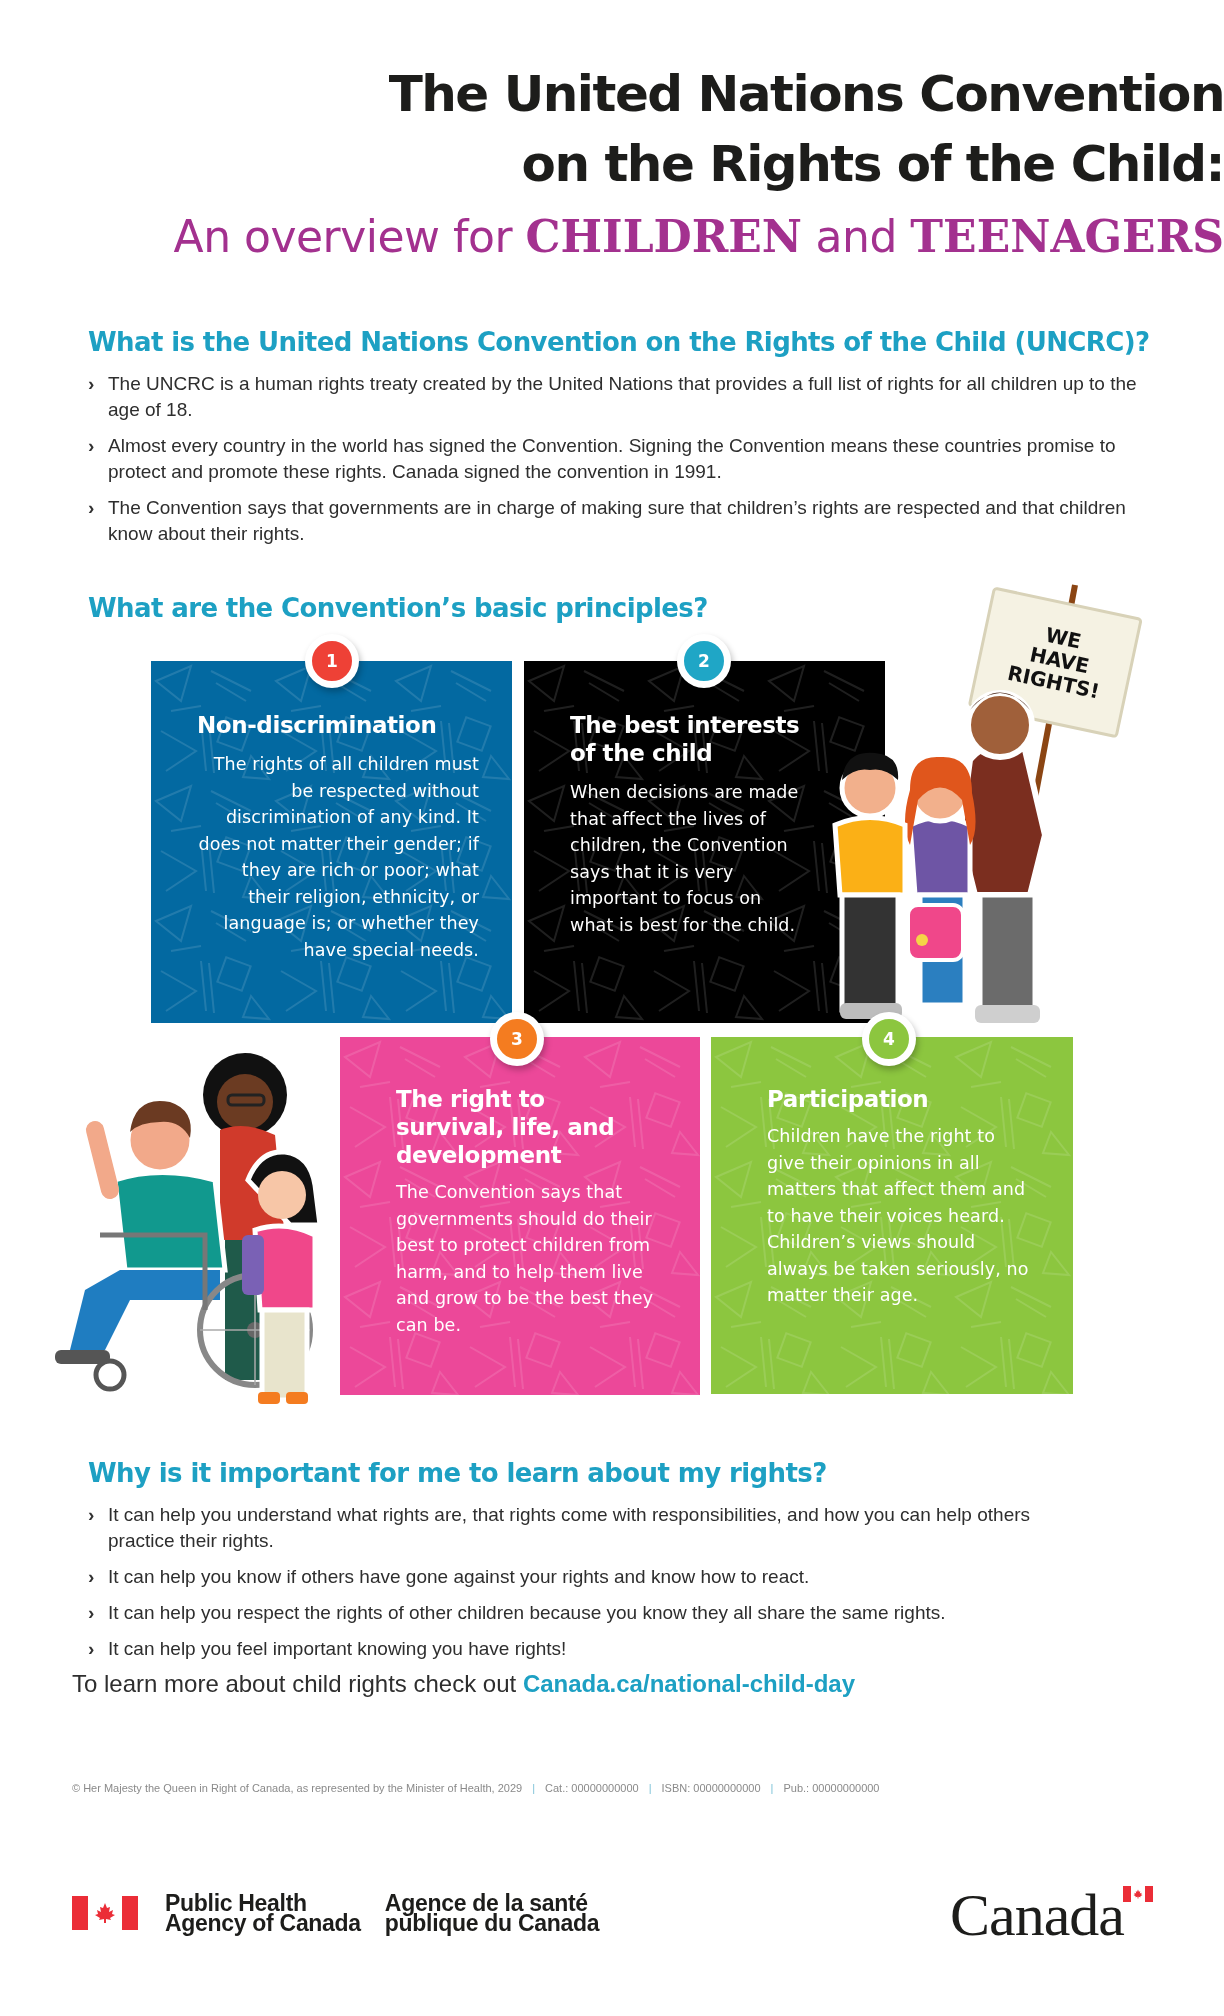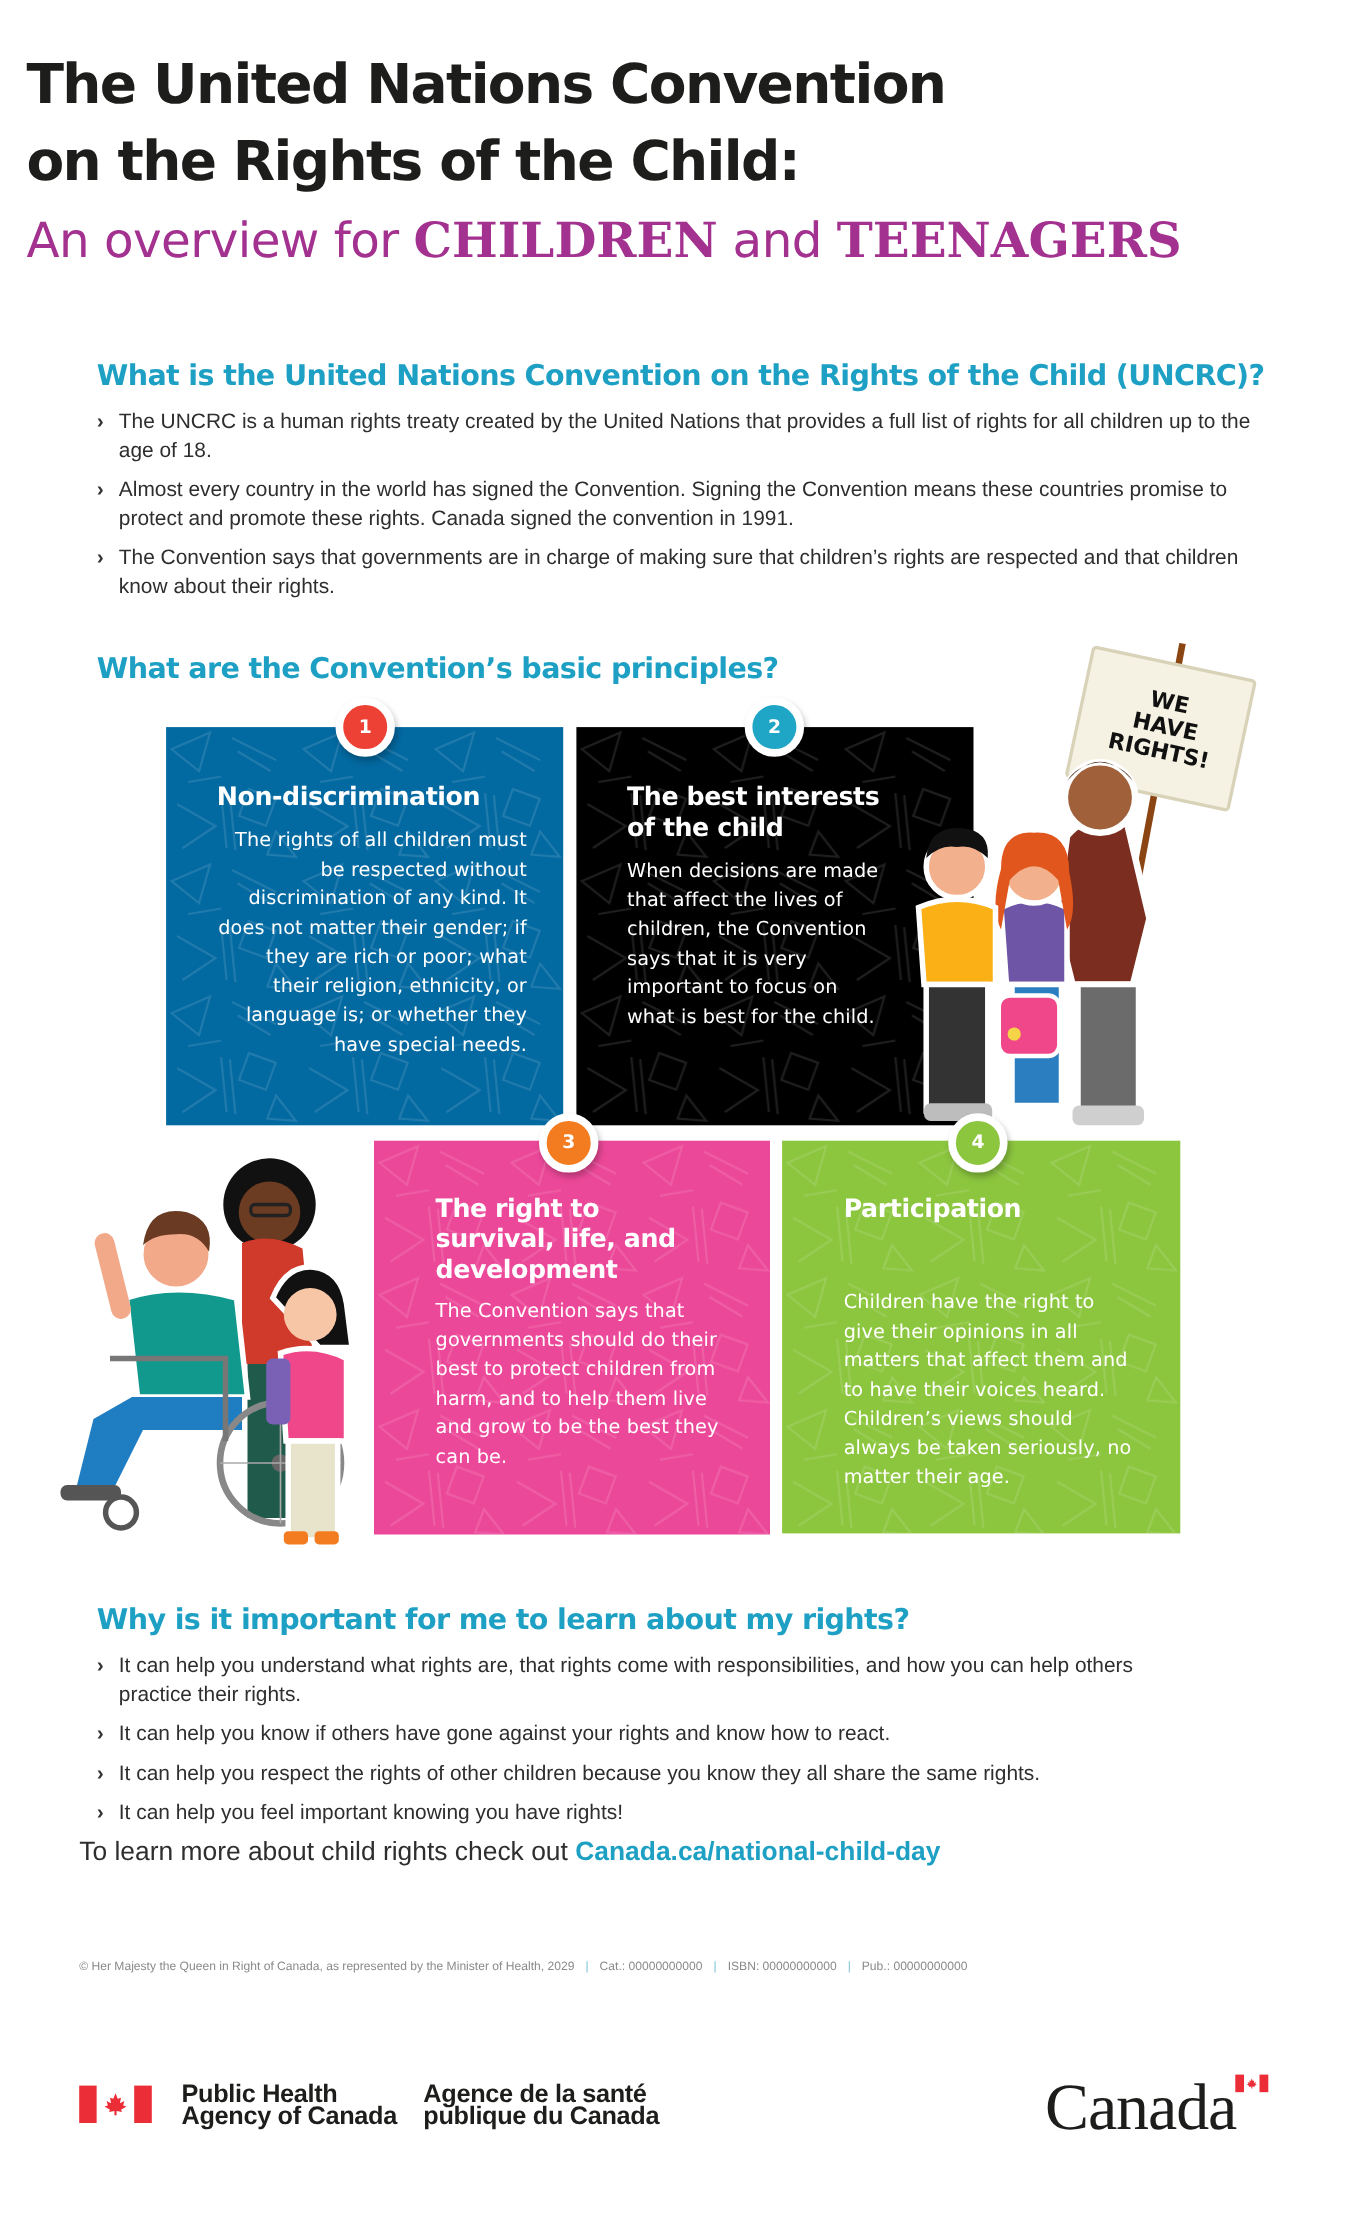--- a/index.html
+++ b/index.html
@@ -1,19 +1,19 @@
 <!DOCTYPE html>
 <html><head>
   <meta charset="utf-8">
   <style>
     * { box-sizing: border-box; margin: 0; padding: 0; }
     html, body { width: 1224px; height: 2016px; background: #ffffff; overflow: hidden; }
     body { position: relative; font-family: "Liberation Sans", "DejaVu Sans", sans-serif; color: #2b2b2b; }
 
-    .title-block { position: absolute; left: 0; top: 42px; width: 1224px; text-align: left; padding-left: 24px; }
+    .title-block { position: absolute; left: 0; top: 59px; width: 1224px; text-align: right; }
     .title-line { font-family: "DejaVu Sans", sans-serif; font-weight: bold; color: #1d1d1b; font-size: 50px; letter-spacing: -1.5px; line-height: 70px; }
     .subtitle { margin-top: 8px; font-size: 44px; line-height: 60px; color: #a3318f; font-family: "DejaVu Sans", sans-serif; letter-spacing: -0.5px; }
     .subtitle .kid { font-family: "DejaVu Serif", serif; font-weight: bold; letter-spacing: 0; }
 
     .section-heading { position: absolute; left: 88px; font-family: "DejaVu Sans", sans-serif; font-weight: bold; color: #1da0c3; font-size: 26px; letter-spacing: -0.6px; white-space: nowrap; }
 
     .bullets { position: absolute; left: 88px; width: 1080px; list-style: none; }
     .bullets li { position: relative; padding-left: 20px; font-size: 19px; line-height: 26px; color: #2e2e2e; margin-bottom: 10px; font-family: "Liberation Sans", sans-serif; }
     .bullets li .chev { position: absolute; left: 0; top: 0; font-weight: bold; color: #333; }
 
@@ -111,21 +111,21 @@
   <h3 style="left: 56px; top: 48px; width: 240px;">The right to survival, life, and development</h3>
   <p style="left: 56px; top: 142px; width: 270px;">The Convention says that governments should do their best to protect children from harm, and to help them live and grow to be the best they can be.</p>
 </div>
 <div class="num" style="left: 490px; top: 1012px; background: #f47c20;">3</div>
 
 <div class="box box-green">
   <svg class="pattern" width="100%" height="100%">
       <rect width="100%" height="100%" fill="url(#geo)"></rect>
     </svg>
   <h3 style="left: 56px; top: 48px; width: 260px;">Participation</h3>
-  <p style="left: 56px; top: 86px; width: 270px; margin-top: 48px;">Children have the right to give their opinions in all matters that affect them and to have their voices heard. Children’s views should always be taken seriously, no matter their age.</p>
+  <p style="left: 56px; top: 86px; width: 270px;">Children have the right to give their opinions in all matters that affect them and to have their voices heard. Children’s views should always be taken seriously, no matter their age.</p>
 </div>
 <div class="num" style="left: 862px; top: 1012px; background: #8cc63f;">4</div>
 
 <div class="illus" style="left: 830px; top: 575px; width: 360px; height: 470px;">
   <svg width="360" height="470" viewBox="0 0 360 470">
 
     <line x1="245" y1="10" x2="185" y2="330" stroke="#8b4513" stroke-width="6"></line>
 
     <g transform="rotate(12 190 85)">
       <rect x="150" y="20" width="150" height="120" fill="#f5f2e3" stroke="#d8d2b8" stroke-width="3" rx="3"></rect>

